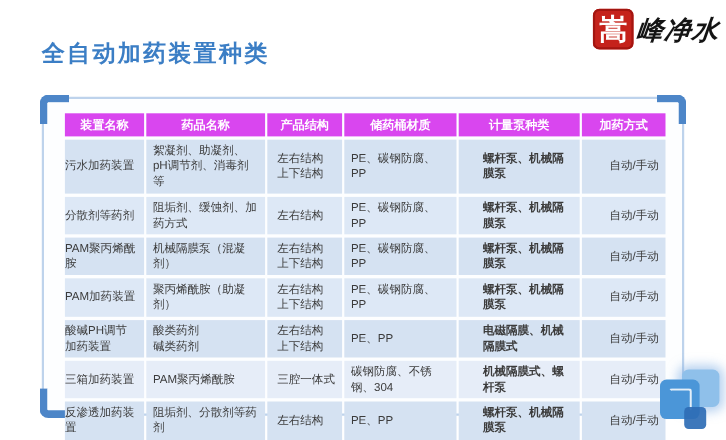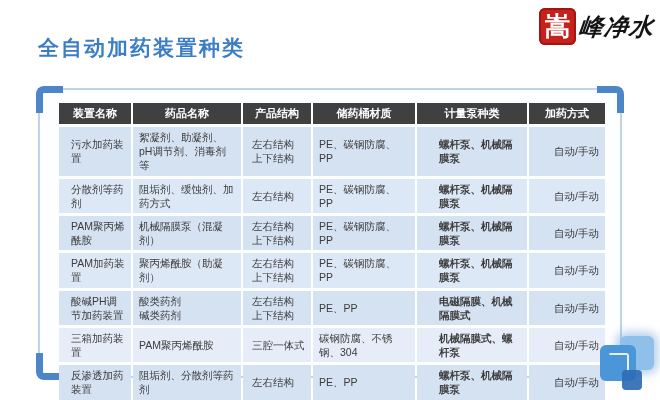--- a/index.html
+++ b/index.html
@@ -36,34 +36,34 @@
   .corner.tr{right:-4px;top:-4px;border-right-width:7px;border-top-width:7px;border-top-right-radius:8px;}
   .corner.bl{left:-4px;bottom:-4px;border-left-width:7px;border-bottom-width:7px;border-bottom-left-radius:8px;}
   
   table.dosing{
     position:absolute;left:17px;top:10px;width:550px;
     border-collapse:separate;border-spacing:2px 3px;table-layout:fixed;
   }
   col.c1{width:72px}col.c2{width:108px}col.c3{width:68px}
   col.c4{width:102px}col.c5{width:110px}col.c6{width:76px}
   th{
-    background:#404040;color:#ffffff;font-size:11px;font-weight:bold;
+    background:#d946ef;color:#ffffff;font-size:11px;font-weight:bold;
     height:19px;text-align:center;padding:1px 2px;
   }
   td{
     font-size:10.5px;color:#3c3c3c;line-height:1.35;
     padding:3px 6px;vertical-align:middle;white-space:pre-line;
     text-align:left;
   }
   tbody tr:nth-child(odd) td{background:#d5e2f2;}
   tbody tr:nth-child(even) td{background:#dde8f6;}
   tbody tr:nth-child(6) td{background:#e6edf8;}
   tbody tr:first-child td{height:37px;}
   tbody tr td{height:26px;}
-  td:nth-child(1){padding-left:12px;}
+  td:nth-child(1){padding-left:0;}
   td:nth-child(3){padding-left:9px;margin-left:15px;}
   td:nth-child(5){padding-left:22px;font-weight:bold;}
   td:nth-child(6){text-align:right;}
   
   .ornament{position:absolute;right:6px;bottom:8px;width:58px;height:56px;}
   .orn-back{
     position:absolute;right:0;top:0;width:34px;height:34px;border-radius:6px;
     background:#8fc0ea;box-shadow:0 0 10px 4px rgba(120,170,225,.55);
   }
   .orn-main{

